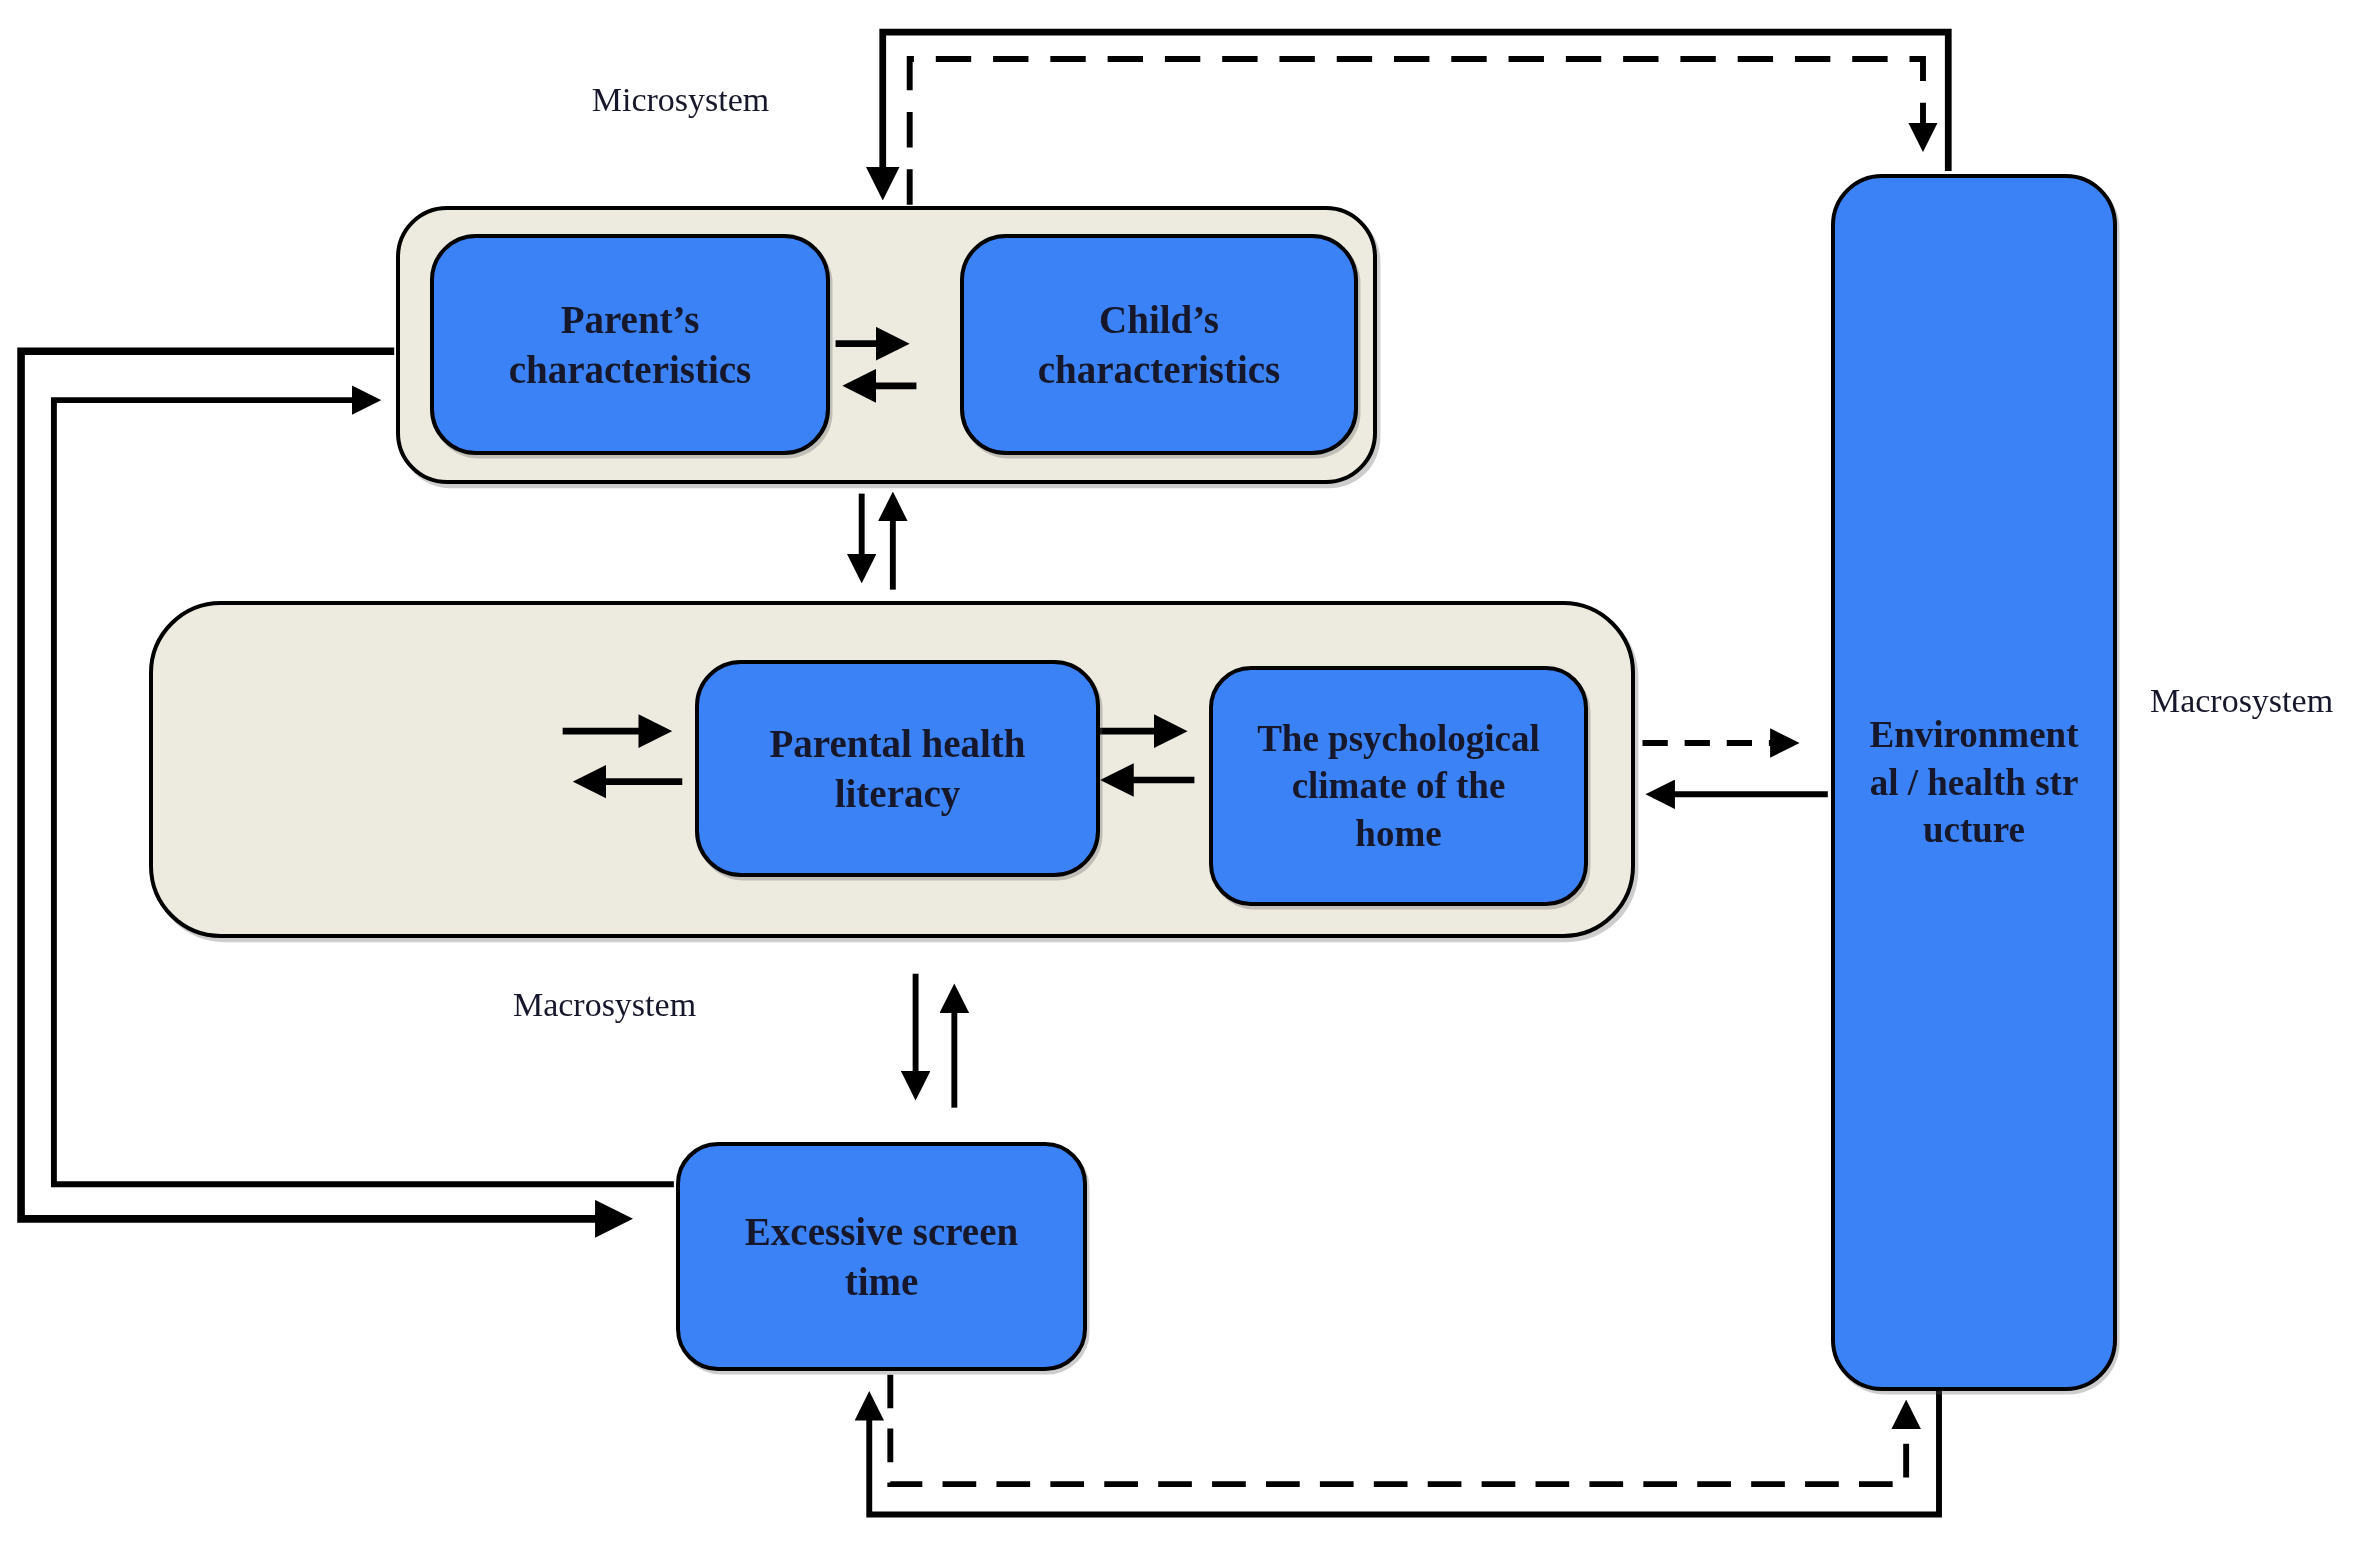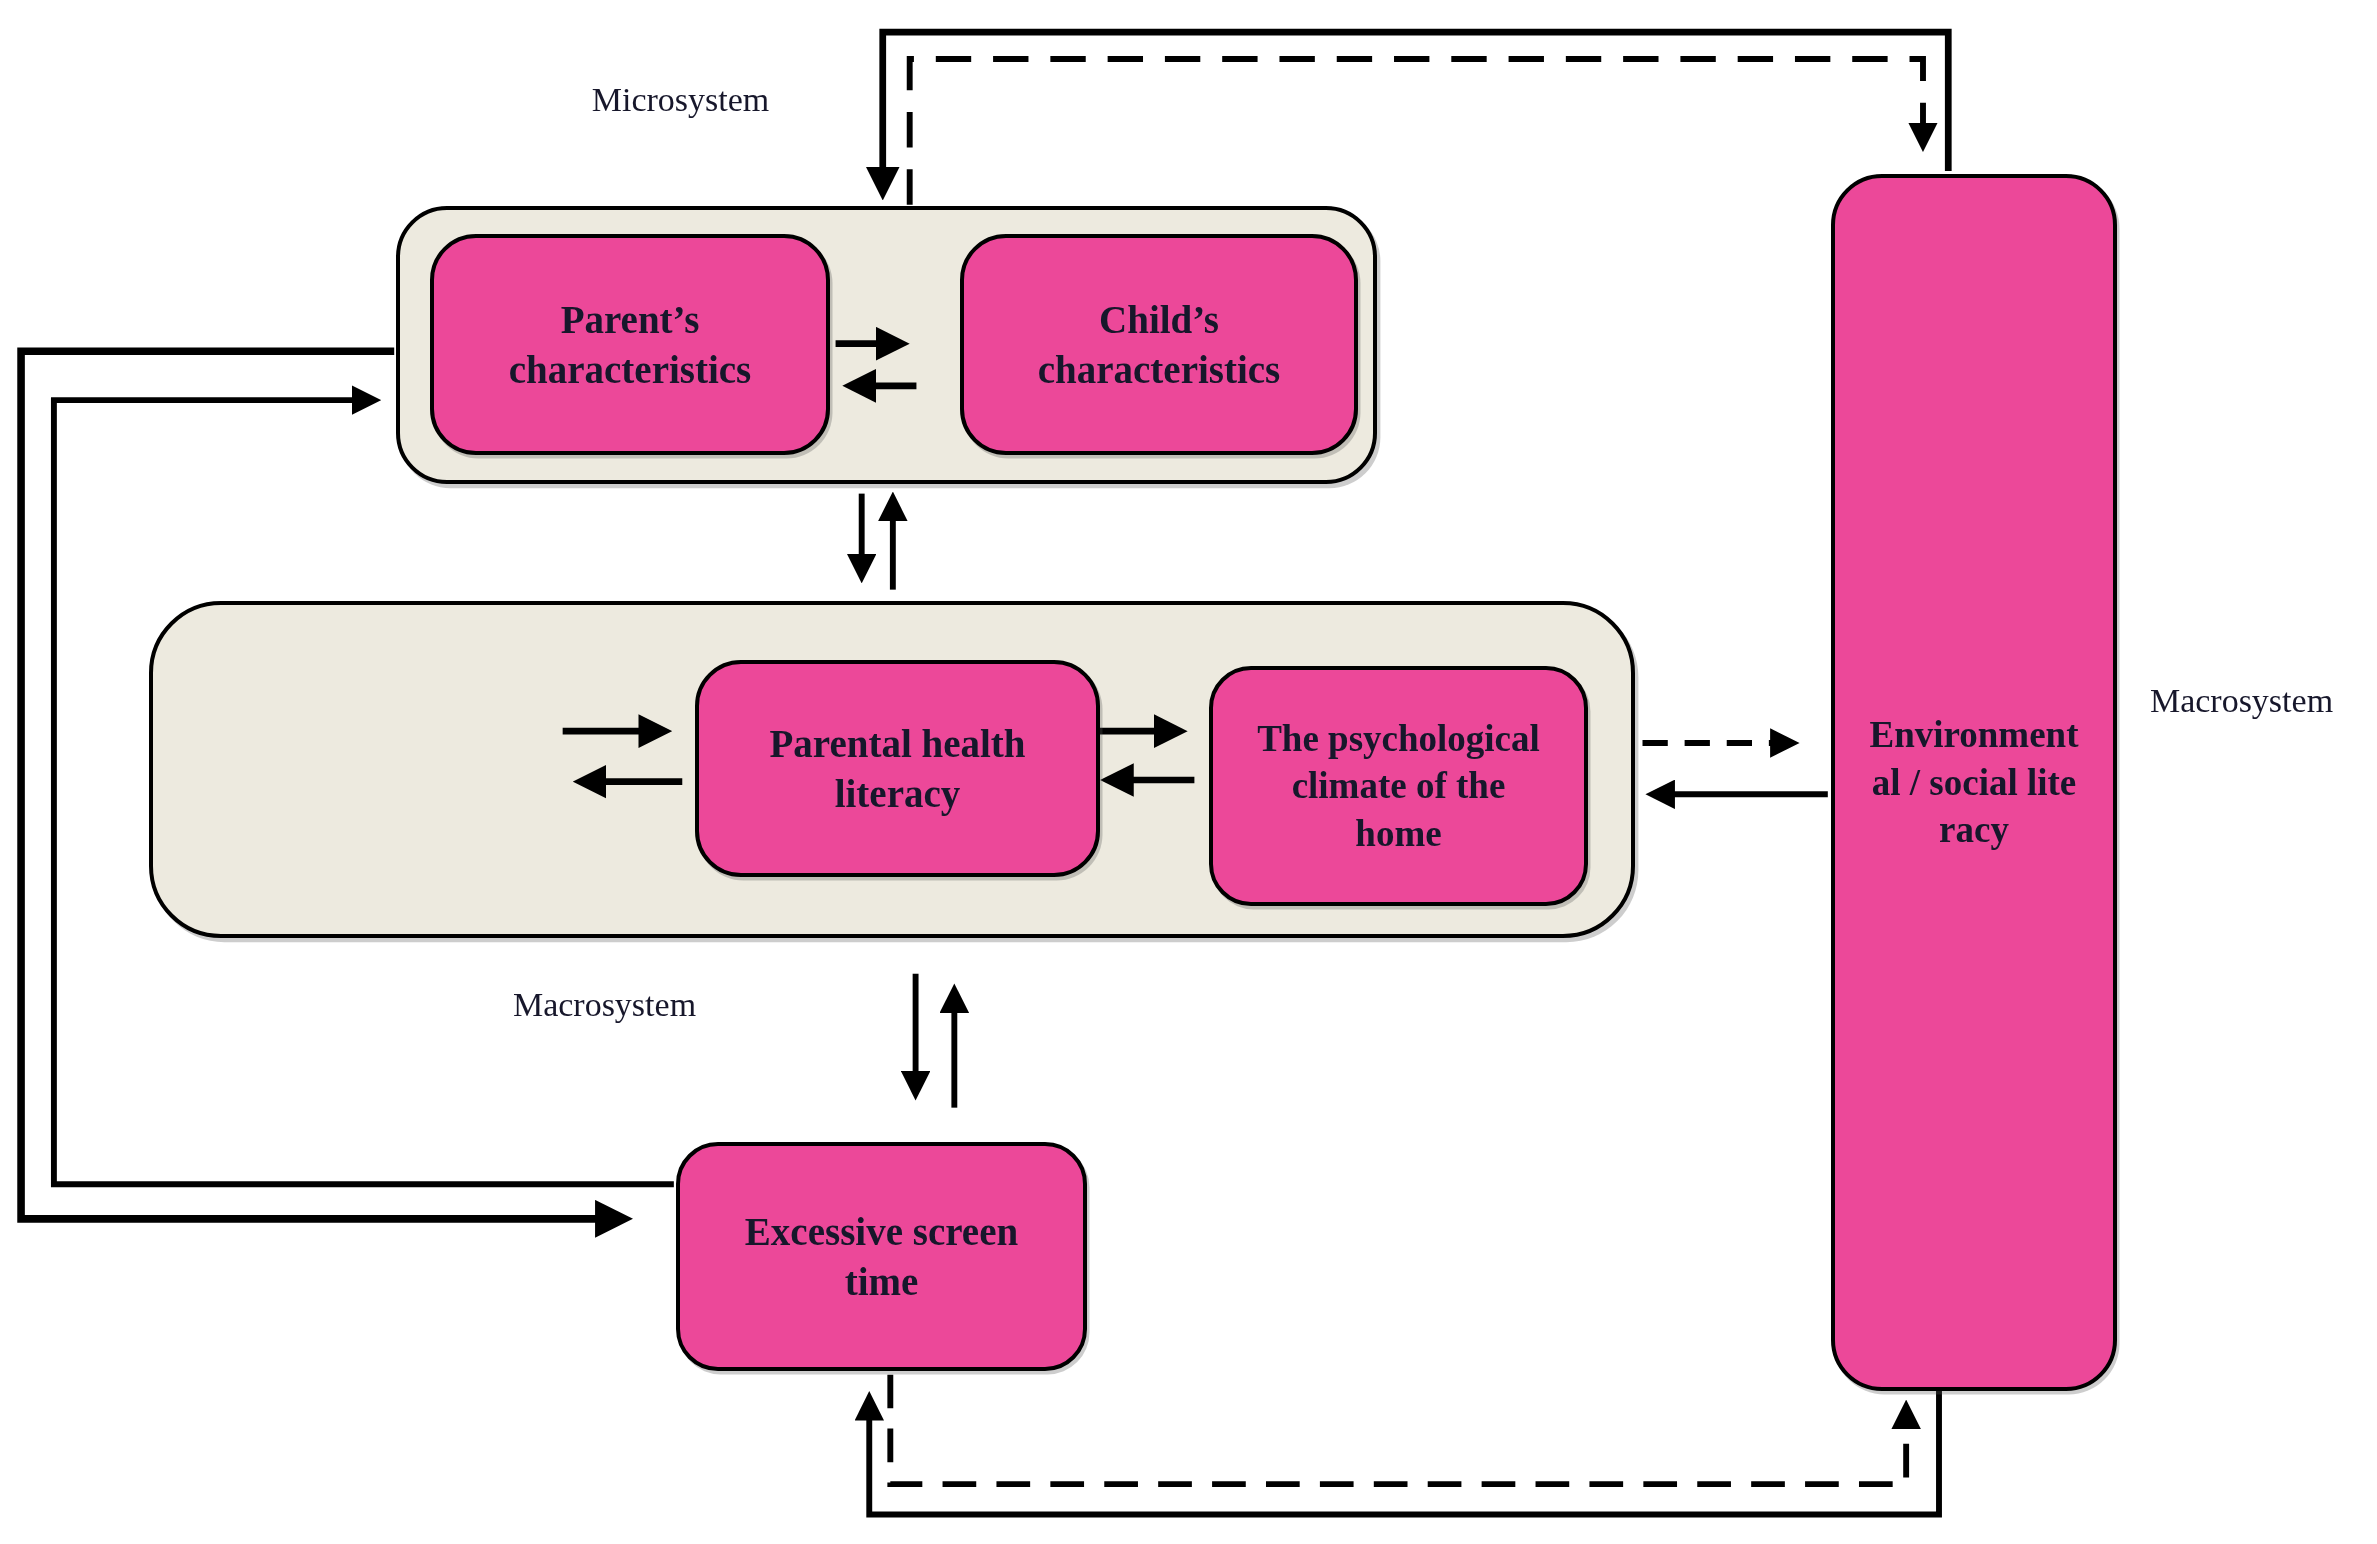--- a/index.html
+++ b/index.html
@@ -16,21 +16,21 @@
     font-family:"Liberation Serif","DejaVu Serif",serif;
     color:var(--text);
     overflow:hidden;
   }
   .connectors{position:absolute;left:0;top:0;pointer-events:none;}
   .node{
     position:absolute;
     display:flex;align-items:center;justify-content:center;
     text-align:center;
     box-sizing:border-box;
-    background:#ec4899;
+    background:#3b82f6;
     border:4.2px solid var(--line);
     font-weight:bold;
     line-height:1.28;
     box-shadow:2.5px 3.4px 0 rgba(90,90,90,0.30);
   }
   .container-group{
     position:absolute;
     box-sizing:border-box;
     background:var(--container-fill);
     border:4.2px solid var(--line);
@@ -113,17 +113,17 @@
   <div class="node parental-box">
     <span class="txt">Parental health literacy</span>
   </div>
   <div class="node psych-box">
     <span class="txt">The psychological climate of the home</span>
   </div>
   <div class="node excessive-box">
     <span class="txt">Excessive screen time</span>
   </div>
   <div class="node env-box">
-    <span class="txt">Environmental / social literacy</span>
+    <span class="txt">Environmental / health structure</span>
   </div>
 
 </div>
 
 
 </body></html>

